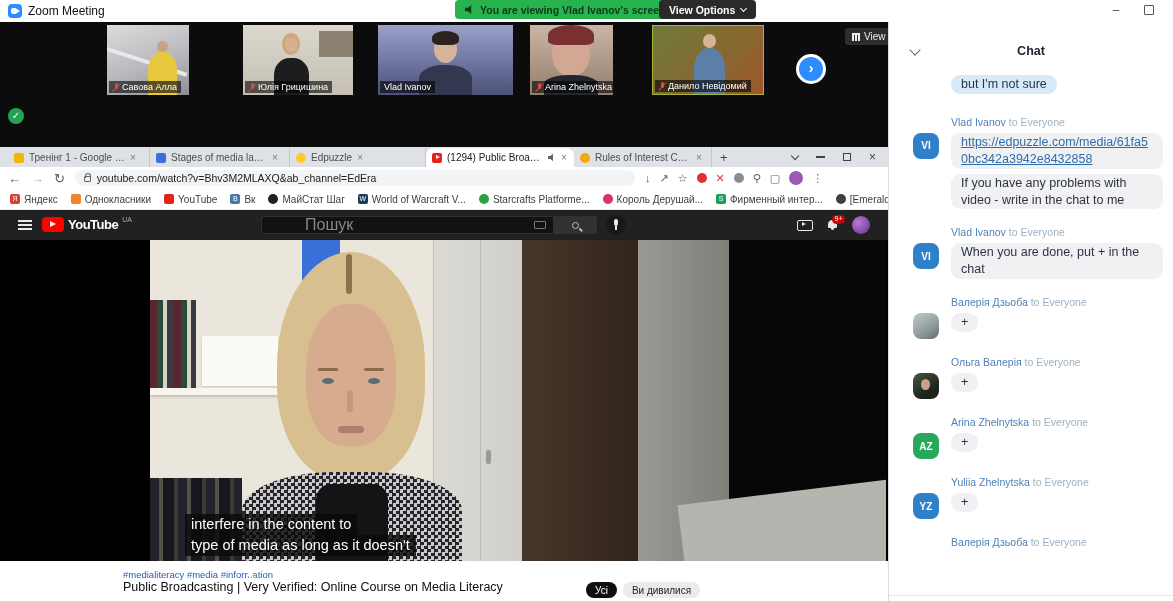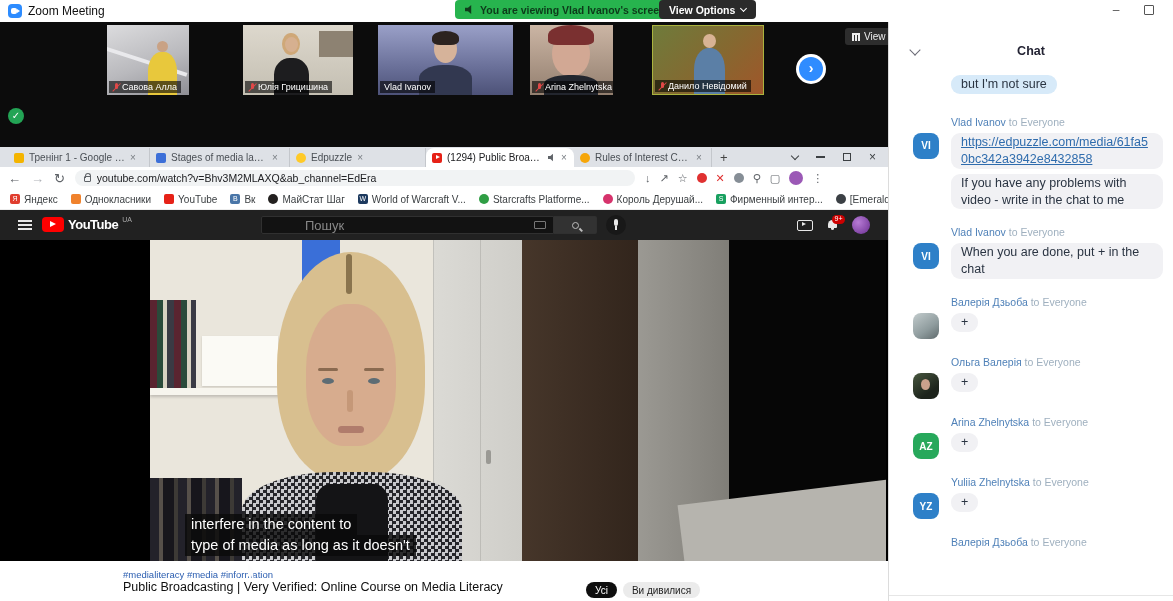--- a/index.html
+++ b/index.html
@@ -94,21 +94,21 @@
   .yt-header { position:absolute; left:0; top:63px; width:888px; height:30px; background:#212121; }
   .burger { position:absolute; left:18px; top:8px; width:14px; height:12px; color:#fff; }
   .burger i { display:block; height:1.6px; background:#e8e8e8; margin:2.4px 0; }
   .yt-logo { position:absolute; left:42px; top:7px; display:flex; align-items:flex-start; gap:4px; }
   .yt-play { width:22px; height:15px; background:#ff0000; border-radius:4px; position:relative; }
   .yt-play::before { content:""; position:absolute; left:8px; top:4px; border-left:6px solid #fff; border-top:3.5px solid transparent; border-bottom:3.5px solid transparent; }
   .yt-word { color:#fff; font-size:13px; font-weight:bold; letter-spacing:-0.5px; line-height:15px; }
   .yt-region { color:#aaa; font-size:7px; margin-top:-1px; }
   .yt-search { position:absolute; left:261px; top:6px; height:18px; display:flex; align-items:center; }
   .ys-input { width:293px; height:18px; background:#121212; border:1px solid #303030; border-radius:2px 0 0 2px; display:flex; align-items:center; padding:0 7px; gap:6px; }
-  .ys-input input { flex:1; background:transparent; border:none; outline:none; color:#ddd; font-size:13px; font-family:"Liberation Sans",sans-serif;padding-left:36px; }
+  .ys-input input { flex:1; background:transparent; border:none; outline:none; color:#ddd; font-size:16px; font-family:"Liberation Sans",sans-serif;padding-left:36px; }
   .ys-input input::placeholder { color:#888; }
   .kbd { width:12px; height:8px; border:1px solid #777; border-radius:1px; flex:none; }
   .ys-btn { width:43px; height:18px; background:#323232; border:1px solid #303030; border-left:none; border-radius:0 2px 2px 0; display:flex; align-items:center; justify-content:center; }
   .mag { width:7px; height:7px; border:1.5px solid #bdbdbd; border-radius:50%; position:relative; }
   .mag::after { content:""; position:absolute; left:6px; top:6px; width:4px; height:1.5px; background:#bdbdbd; transform:rotate(45deg); }
   .ys-mic { width:20px; height:20px; border-radius:50%; background:#181818; margin-left:9px; position:relative; }
   .ys-mic::before { content:""; position:absolute; left:8px; top:4px; width:4px; height:7px; background:#e8e8e8; border-radius:2px; }
   .ys-mic::after { content:""; position:absolute; left:9.3px; top:11px; width:1.4px; height:4px; background:#e8e8e8; }
   .yt-right { position:absolute; right:18px; top:6px; display:flex; align-items:center; gap:14px; }
   .create-ic { width:16px; height:11px; border:1.4px solid #e8e8e8; border-radius:2px; position:relative; }

